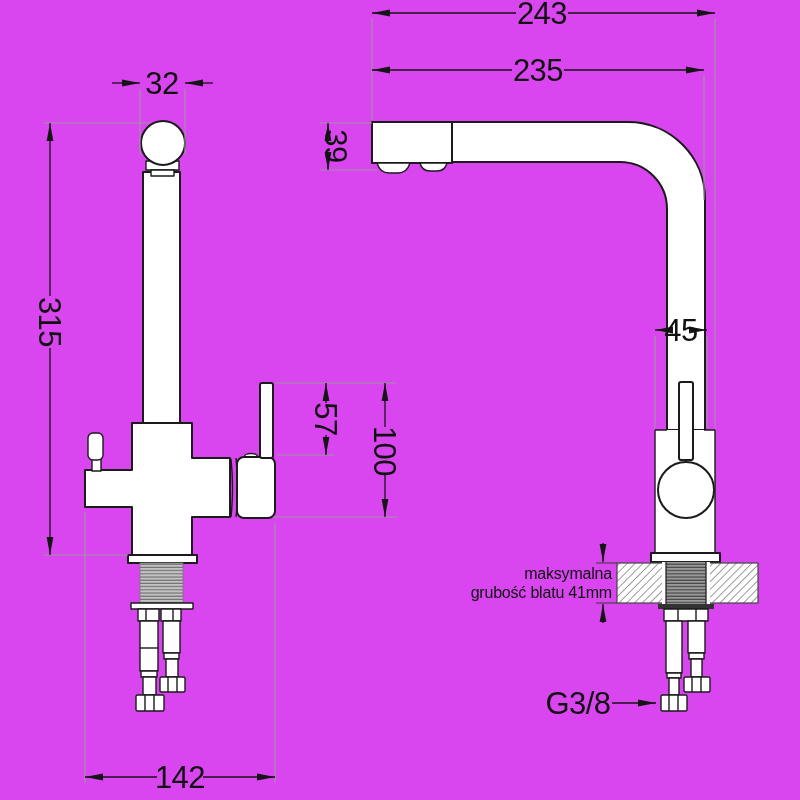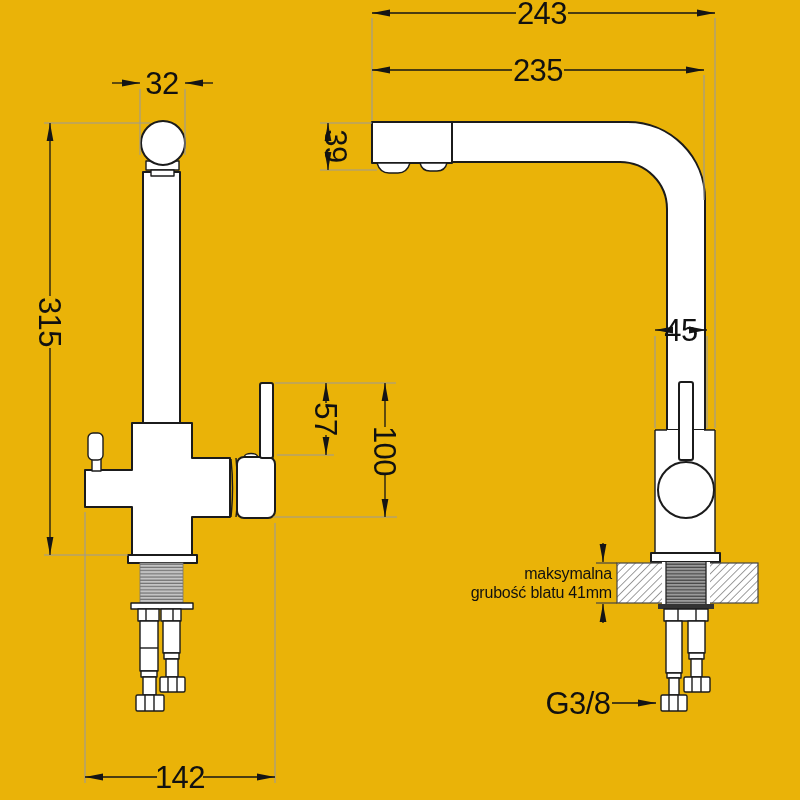--- a/index.html
+++ b/index.html
@@ -1,16 +1,16 @@
 <!DOCTYPE html>
 <html><head>
 <meta charset="utf-8">
 <style>
   html,body{margin:0;padding:0;background:#fff;}
-  #stage{position:relative;width:800px;height:800px;background:#eab308;overflow:hidden;}
+  #stage{position:relative;width:800px;height:800px;background:#d946ef;overflow:hidden;}
   svg{position:absolute;left:0;top:0;}
   text{font-family:"Liberation Sans",sans-serif;fill:#111;letter-spacing:-0.5px;}
   .dimtxt{font-size:31px;}
   .smalltxt{font-size:16px;letter-spacing:-0.2px;}
   .part{fill:#ffffff;stroke:#1b1b1b;stroke-width:2;stroke-linejoin:round;}
   .part-thin{fill:#ffffff;stroke:#1b1b1b;stroke-width:1.4;stroke-linejoin:round;}
   .detail{fill:none;stroke:#1b1b1b;stroke-width:1.4;}
   .dim{stroke:#151515;stroke-width:1.3;fill:none;}
   .ext{stroke:#9a9a9a;stroke-width:1.1;fill:none;}
   .ext-dark{stroke:#444;stroke-width:1.2;fill:none;}

